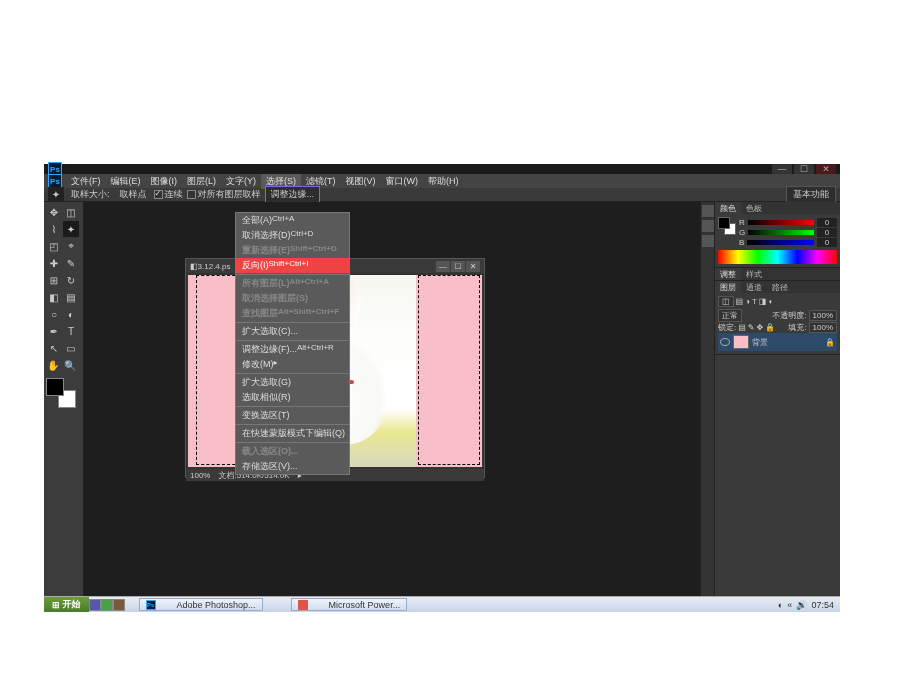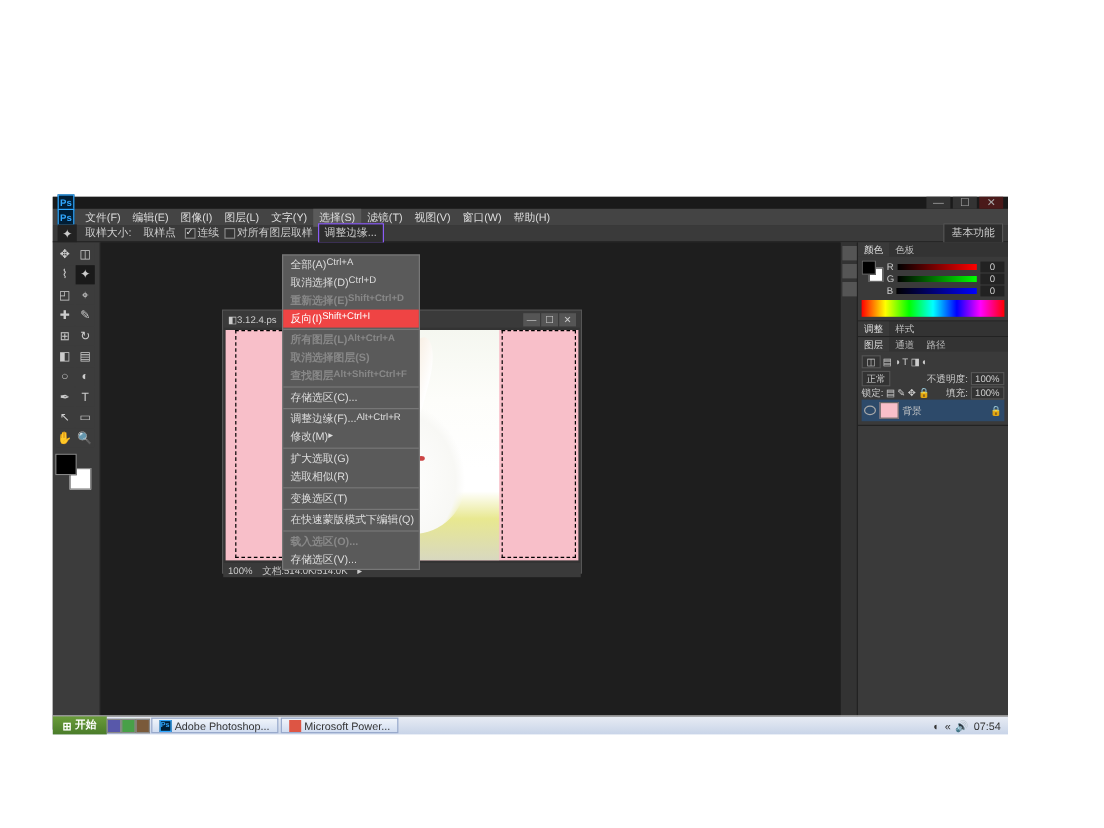--- a/index.html
+++ b/index.html
@@ -68,21 +68,21 @@
 .adjust-icons { display: flex; flex-wrap: wrap; gap: 3px; padding: 2px 0; }
 .adj-ico { width: 14px; height: 12px; background: #444; }
 .layer-item { display: flex; align-items: center; gap: 3px; padding: 2px; background: #2d4a6a; }
 .eye-ico { width: 10px; height: 8px; border: 1px solid #aaa; border-radius: 50%; }
 .layer-thumb { width: 16px; height: 14px; background: #f8bfc9; border: 1px solid #666; }
 .ctrl-row { display: flex; gap: 2px; font-size: 8px; align-items: center; }
 .mini-select { background: #333; border: 1px solid #555; padding: 0 3px; }
 .taskbar { position: absolute; left: 44px; top: 596px; width: 796px; height: 16px; background: linear-gradient(180deg, #e8ecf4, #c8d4e8); display: flex; align-items: center; font-size: 9px; color: #333; border-top: 1px solid #aaa; }
 .start-btn { background: linear-gradient(180deg, #6a9c3a, #4a7c2a); color: #fff; padding: 1px 8px; font-weight: bold; display: flex; align-items: center; gap: 3px; height: 100%; }
 .tb-ico { width: 12px; height: 12px; background: #5858aa; border: 1px solid #888; }
-.tb-task { background: linear-gradient(180deg, #f0f4fa, #d0dcf0); border: 1px solid #99aacc; padding: 1px 6px; margin: 0 1px; display: flex; align-items: center; gap: 3px; height: 13px; }
+.tb-task { background: linear-gradient(180deg, #f0f4fa, #d0dcf0); border: 1px solid #99aacc; padding: 1px 6px; margin: 0 14px; display: flex; align-items: center; gap: 21px; height: 13px; }
 .tb-right { margin-left: auto; display: flex; align-items: center; gap: 4px; padding: 0 6px; }
 </style>
 </head>
 <body>
 
 <div class="app-window">
   <div class="titlebar">
     <div class="ps-icon">Ps</div>
     <div class="win-controls">
       <div class="win-btn">—</div>
@@ -203,21 +203,21 @@
           <div class="dd-item disabled">
             <span>取消选择图层(S)</span>
             <span style="font-size: 8px;"></span>
           </div>
           <div class="dd-item disabled">
             <span>查找图层</span>
             <span style="font-size: 8px;">Alt+Shift+Ctrl+F</span>
           </div>
           <div class="dd-sep"></div>
           <div class="dd-item">
-            <span>存储选区(C)...</span>
+            <span>扩大选取(C)...</span>
             <span style="font-size: 8px;"></span>
           </div>
           <div class="dd-sep"></div>
           <div class="dd-item">
             <span>调整边缘(F)...</span>
             <span style="font-size: 8px;">Alt+Ctrl+R</span>
           </div>
           <div class="dd-item">
             <span>修改(M)</span>
             <span style="font-size: 8px;">▸</span>

